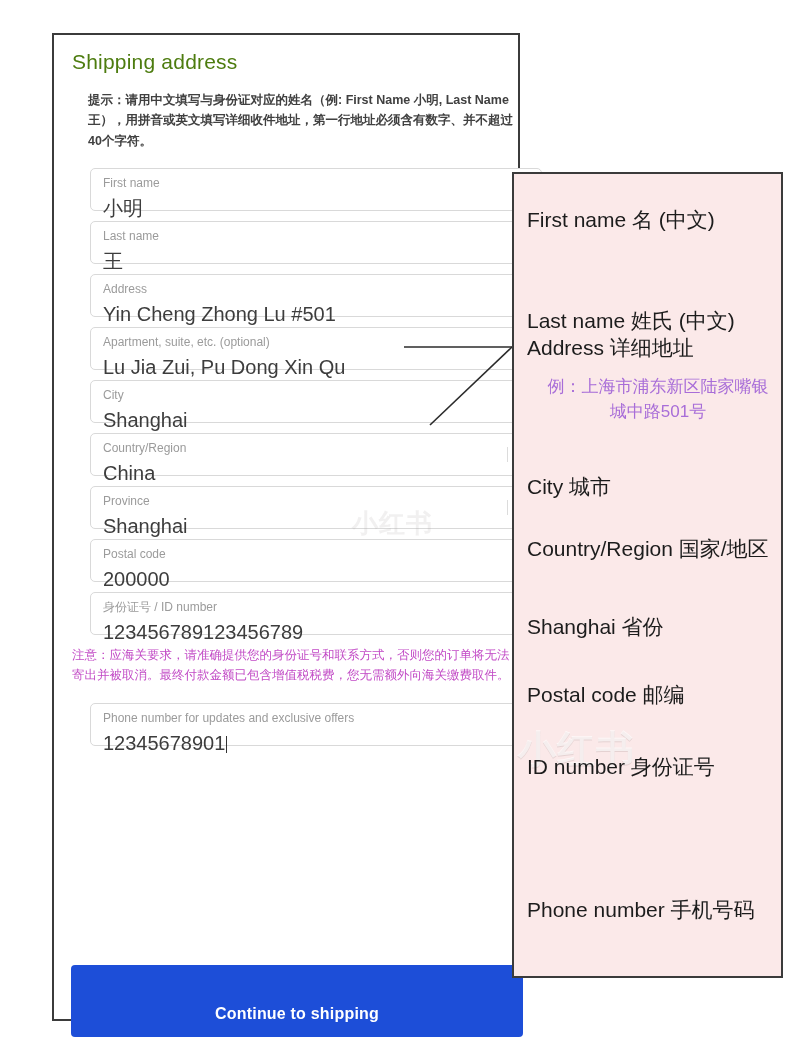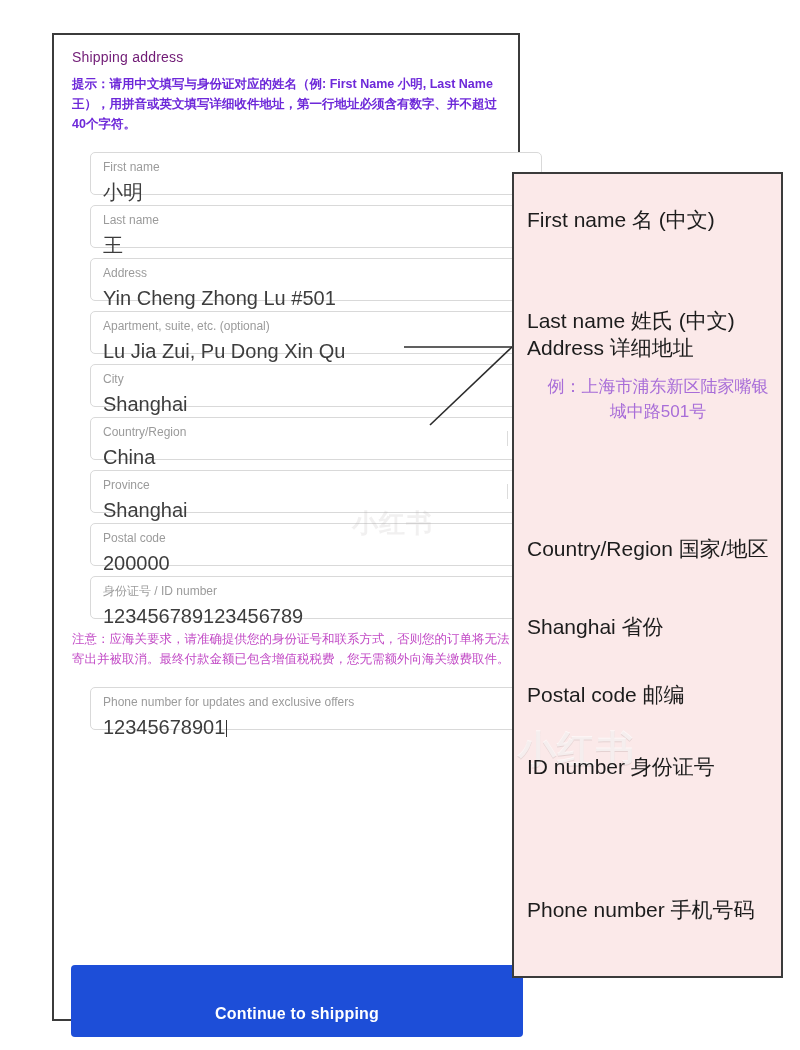--- a/index.html
+++ b/index.html
@@ -30,33 +30,33 @@
   }
 
   #card-inner {
     position: absolute;
     left: 18px;
     top: 14px;
     width: 436px;
   }
 
   #page-title {
-    font-size: 14px;
-    color: #701a75;
+    font-size: 21px;
+    color: #4d7c0f;
     font-weight: 400;
     letter-spacing: .2px;
     margin: 0 0 8px 0;
     line-height: 1.2;
   }
 
   .hint-text {
     font-size: 12.5px;
     line-height: 1.62;
-    color: #6d28d9;
-    margin: 0;
+    color: #404040;
+    margin: 16px;
     font-weight: 600;
     width: 430px;
   }
 
   
   #fields {
     margin-top: 17px;
   }
 
   .field {
@@ -303,19 +303,20 @@
 </svg>
 
 <div id="annotation-panel">
 
   <div class="watermark" id="watermark-cn" style="left:4px; top:550px;">小红书</div>
 
   <div class="ann" style="top:33px;">First name 名 (中文)</div>
   <div class="ann" style="top:98px;margin-top:36px;">Last name 姓氏 (中文)</div>
   <div class="ann" style="top:161px;">Address 详细地址</div>
   <div class="ann-example" style="top:201px;">例：上海市浦东新区陆家嘴银城中路501号</div>
+  <div class="ann" style="top:300px;">City 城市</div>
   <div class="ann" style="top:362px;">Country/Region 国家/地区</div>
   <div class="ann" style="top:440px;">Shanghai 省份</div>
   <div class="ann" style="top:508px;">Postal code 邮编</div>
   <div class="ann" style="top:580px;">ID number 身份证号</div>
   <div class="ann" style="top:723px;">Phone number 手机号码</div>
 
 </div>
 
 </body></html>

